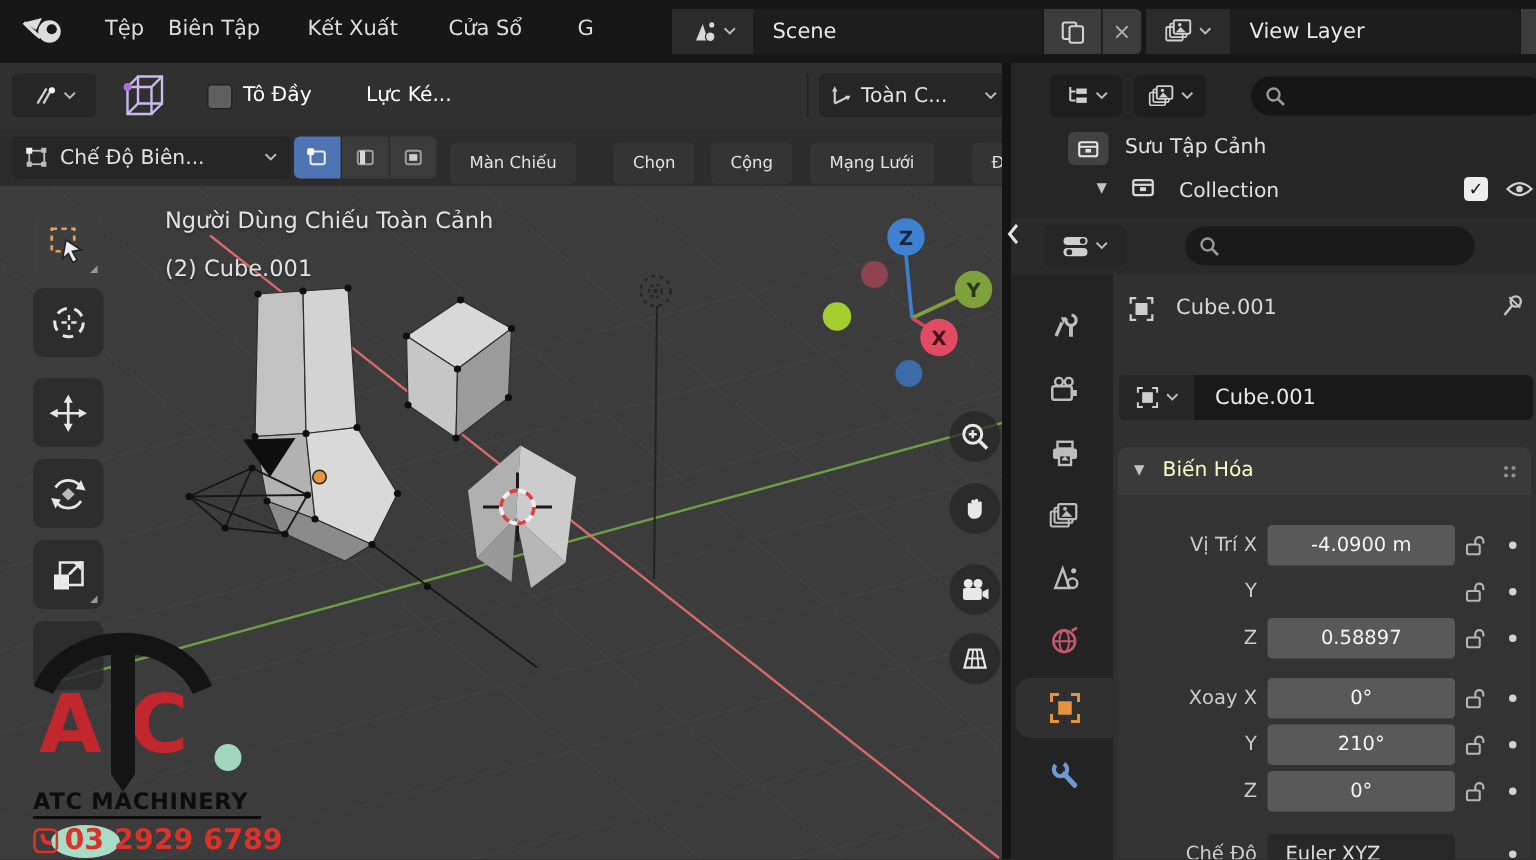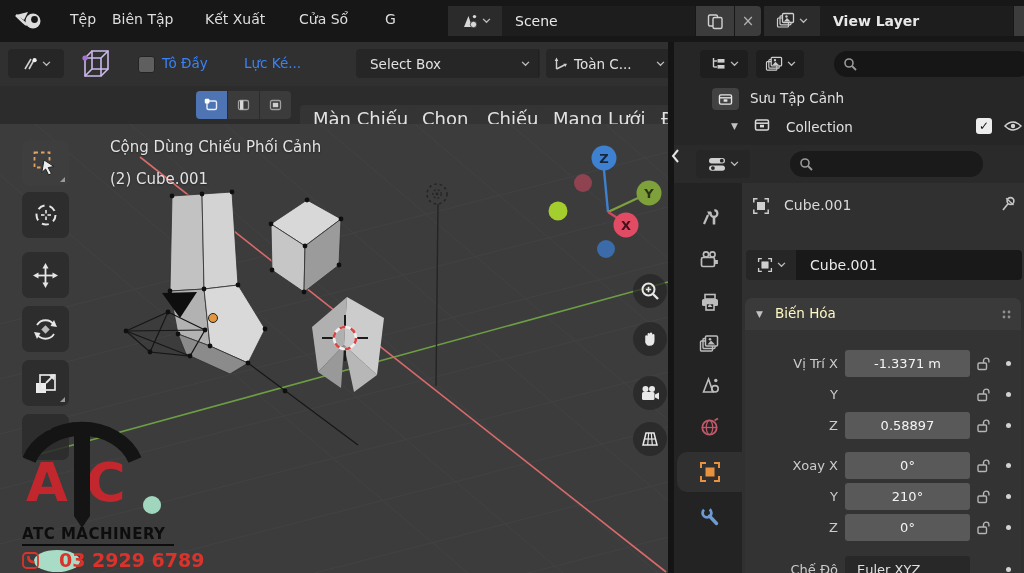--- a/index.html
+++ b/index.html
@@ -17,25 +17,25 @@
   .menu-item{position:absolute;top:11px;font-size:14px;color:#dedede;cursor:default;}
   .idblock{position:absolute;top:6px;height:30px;display:flex;align-items:stretch;border-radius:4px;overflow:hidden;padding-left:40px;}
   .idicon{background:#2b2b2b;display:flex;align-items:center;justify-content:center;gap:3px;}
   .idfield{background:#1d1d1d;display:flex;align-items:center;padding-left:13px;color:#e8e8e8;font-size:14px;}
   .idbtn{background:#3c3c3c;display:flex;align-items:center;justify-content:center;margin-left:1px;}
   .xbtn{color:#b0b0b0;font-size:15px;}
   
   #toolrow{left:0;top:42px;width:668px;height:44px;background:#303030;}
   .dd{position:absolute;background:#262626;border-radius:4px;height:29px;display:flex;align-items:center;}
   .dd .txt{color:#e2e2e2;font-size:13.5px;}
-  .lbl{position:absolute;color:#3b82f6;font-size:13.5px;}
+  .lbl{position:absolute;color:#ffffff;font-size:13.5px;}
   .vsep{position:absolute;width:1px;background:#212121;}
   
   #vpheader{left:0;top:86px;width:668px;height:38px;background:#2c2c2c;overflow:hidden;}
-  .hmenu{position:absolute;top:19px;height:28px;line-height:28px;background:#343434;border-radius:4px;padding:0 13px;font-size:18px;color:#e2e2e2;}
+  .hmenu{position:absolute;top:9px;height:28px;line-height:28px;background:#343434;border-radius:4px;padding:0 13px;font-size:11px;color:#e2e2e2;}
   .modebtn{width:31px;height:28px;display:flex;align-items:center;justify-content:center;background:#3b3b3b;}
   
   #viewport{left:0;top:124px;width:668px;height:449px;background:#3c3c3d;overflow:hidden;}
   .overlay-txt{position:absolute;color:#e3e3e3;font-size:15px;text-shadow:0 1px 2px rgba(0,0,0,.35);}
   .tbtn{position:absolute;left:22px;width:47px;height:46px;background:rgba(42,42,42,.85);border-radius:7px;display:flex;align-items:center;justify-content:center;}
   .corner{position:absolute;right:4px;bottom:4px;width:0;height:0;border-left:5px solid transparent;border-bottom:5px solid #9a9a9a;}
   .navbtn{position:absolute;left:633px;width:34px;height:34px;border-radius:50%;background:rgba(38,38,38,.72);display:flex;align-items:center;justify-content:center;}
   
   #divider{left:668px;top:42px;width:6px;height:531px;background:#141414;}
   #outliner{left:674px;top:42px;width:350px;height:103px;background:#262626;}
@@ -53,21 +53,21 @@
   .tlabel{position:absolute;left:0;top:0;width:93px;text-align:right;line-height:27px;font-size:13px;color:#cccccc;}
   .tfield{position:absolute;left:100px;top:0;width:125px;height:27px;background:#595959;border-radius:3px;text-align:center;line-height:27px;font-size:13px;color:#f4f4f4;}
   .tdrop{position:absolute;left:100px;top:0;width:125px;height:27px;background:#282828;border-radius:3px;line-height:27px;font-size:13px;color:#e0e0e0;padding-left:0;display:flex;align-items:center;}
   .lockwrap{position:absolute;left:231px;top:6px;}
   .keydot{position:absolute;left:261px;top:11px;width:5px;height:5px;border-radius:50%;background:#d2d2d2;}
   .disc{font-size:9px;color:#c2c2c2;}
   
   #watermark{left:20px;top:392px;width:175px;height:181px;z-index:40;}
   #wm-brand{position:absolute;left:2px;top:133px;font-size:15px;font-weight:bold;color:#0d0d0d;letter-spacing:.5px;white-space:nowrap;}
   #wm-underline{position:absolute;left:2px;top:152px;width:152px;height:2px;background:#0d0d0d;}
-  #wm-phone{position:absolute;left:2px;top:157px;display:flex;align-items:center;gap:20px;font-size:19px;font-weight:bold;color:#da332c;white-space:nowrap;}
+  #wm-phone{position:absolute;left:2px;top:157px;display:flex;align-items:center;gap:4px;font-size:19px;font-weight:bold;color:#da332c;white-space:nowrap;}
   svg{display:block;}
 </style>
 </head>
 <body>
 
 <div id="topbar" class="abs">
   <span class="abs" style="left:14px;top:9px;">
     <svg width="30" height="23" viewBox="0 0 30 23">
       <polygon points="2,6 14,3 10,11" fill="#dcdcdc"></polygon>
       <circle cx="19" cy="12" r="7.5" fill="#dcdcdc"></circle>
@@ -122,21 +122,21 @@
           <circle cx="10.5" cy="4.5" r="1.2" fill="#cfcfcf"></circle>
           <polygon points="8,9.5 11,6 14.5,9.5" fill="#cfcfcf"></polygon>
         </svg>
       </span>
       <span>
           <svg width="9" height="6" viewBox="0 0 10 7">
             <polyline points="1,1 5,5 9,1" fill="none" stroke="#bdbdbd" stroke-width="1.5"></polyline>
           </svg>
         </span>
     </div>
-    <div class="idfield" style="width:180px;font-weight:bold;">
+    <div class="idfield" style="width:180px;">
         <span>View Layer</span>
       </div>
     <div class="idbtn" style="width:38px;">
       <span>
         <svg width="18" height="17" viewBox="0 0 18 17">
           <rect x="2.5" y="2" width="9" height="11" rx="1.5" fill="none" stroke="#d2d2d2" stroke-width="1.4"></rect>
           <rect x="7" y="4.5" width="9" height="11" rx="1.5" fill="#3c3c3c" stroke="#d2d2d2" stroke-width="1.4"></rect>
         </svg>
       </span>
     </div>
@@ -172,28 +172,20 @@
       <line x1="9" y1="30" x2="16" y2="23" stroke="#cdb9ec" stroke-width="1.6"></line>
       <circle cx="9" cy="12" r="2.6" fill="#a674d8"></circle>
     </svg>
   </span>
 
   <span class="abs" style="left:138px;top:14px;width:15px;height:15px;background:#5f5f5f;border:1px solid #242424;border-radius:3px;"></span>
   <span class="lbl" style="left:162px;top:13px;">Tô Đầy</span>
 
   <span class="lbl" style="left:244px;top:13px;">Lực Ké...</span>
 
-  <div class="dd" style="left:356px;top:7px;width:170px;padding-left:14px;">
-    <span class="txt">Select Box</span>
-    <span style="position:absolute;right:10px;">
-        <svg width="9" height="6" viewBox="0 0 10 7">
-          <polyline points="1,1 5,5 9,1" fill="none" stroke="#bdbdbd" stroke-width="1.5"></polyline>
-        </svg>
-      </span>
-  </div>
 
   <div class="vsep" style="left:538px;top:7px;height:29px;"></div>
 
   <div class="dd" style="left:546px;top:7px;width:120px;padding-left:7px;gap:5px;">
     <span>
       <svg width="16" height="16" viewBox="0 0 16 16">
         <line x1="3.5" y1="13" x2="3.5" y2="4" stroke="#d0d0d0" stroke-width="1.4"></line>
         <polygon points="3.5,1.5 1.7,5 5.3,5" fill="#d0d0d0"></polygon>
         <line x1="3.5" y1="13" x2="11.5" y2="9" stroke="#d0d0d0" stroke-width="1.4"></line>
         <polygon points="14,7.8 10.3,7.8 12.3,11" fill="#d0d0d0"></polygon>
@@ -202,20 +194,37 @@
     <span class="txt">Toàn C...</span>
     <span style="position:absolute;right:8px;">
         <svg width="9" height="6" viewBox="0 0 10 7">
           <polyline points="1,1 5,5 9,1" fill="none" stroke="#bdbdbd" stroke-width="1.5"></polyline>
         </svg>
       </span>
   </div>
 </div>
 
 <div id="vpheader" class="abs">
+  <div class="dd" style="left:8px;top:5px;width:178px;height:28px;padding-left:8px;gap:7px;">
+    <span>
+      <svg width="17" height="16" viewBox="0 0 17 16">
+        <rect x="3.5" y="3.5" width="10" height="9" fill="none" stroke="#bdbdbd" stroke-width="1.2"></rect>
+        <rect x="1.5" y="1.5" width="4" y2="4" height="4" fill="#f2f2f2"></rect>
+        <rect x="11.5" y="1.5" width="3.4" height="3.4" fill="#bdbdbd"></rect>
+        <rect x="1.8" y="10.8" width="3.4" height="3.4" fill="#bdbdbd"></rect>
+        <rect x="11.5" y="10.8" width="3.4" height="3.4" fill="#bdbdbd"></rect>
+      </svg>
+    </span>
+    <span class="txt">Chế Độ Biên...</span>
+    <span style="position:absolute;right:9px;">
+        <svg width="9" height="6" viewBox="0 0 10 7">
+          <polyline points="1,1 5,5 9,1" fill="none" stroke="#bdbdbd" stroke-width="1.5"></polyline>
+        </svg>
+      </span>
+  </div>
 
   <div class="abs flex" style="left:196px;top:5px;gap:1px;">
     <div class="modebtn" style="background:#4f74b3;border-radius:4px 0 0 4px;">
       <span>
         <svg width="15" height="14" viewBox="0 0 15 14">
           <rect x="3" y="3" width="9.5" height="8.5" rx="1.5" fill="none" stroke="#e8eef8" stroke-width="1.4"></rect>
           <rect x="0.8" y="0.8" width="4.6" height="4.6" rx="1" fill="#ffffff"></rect>
         </svg>
       </span>
     </div>
@@ -232,21 +241,21 @@
         <svg width="15" height="14" viewBox="0 0 15 14">
           <rect x="2.5" y="2.5" width="10" height="9" rx="1.5" fill="none" stroke="#9f9f9f" stroke-width="1.3"></rect>
           <rect x="4.8" y="4.8" width="5.4" height="4.4" fill="#cfcfcf"></rect>
         </svg>
       </span>
     </div>
   </div>
 
   <span class="hmenu" style="left:300px;">Màn Chiếu</span>
   <span class="hmenu" style="left:409px;">Chọn</span>
-  <span class="hmenu" style="left:474px;">Chiếu</span>
+  <span class="hmenu" style="left:474px;">Cộng</span>
   <span class="hmenu" style="left:540px;">Mạng Lưới</span>
   <span class="hmenu" style="left:648px;">Đi</span>
 </div>
 
 <div id="viewport" class="abs">
   <svg width="668" height="449" viewBox="0 0 668 449">
     <rect x="0" y="0" width="668" height="449" fill="#3c3c3d"></rect>
     <g stroke="#47474a" stroke-width="1" opacity="0.55">
       <line x1="0" y1="200" x2="668" y2="28"></line>
         <line x1="0" y1="255" x2="668" y2="83"></line>
@@ -338,21 +347,21 @@
       <line x1="322" y1="214" x2="334" y2="214" stroke="#1b1b1b" stroke-width="2"></line>
       <line x1="356" y1="214" x2="368" y2="214" stroke="#1b1b1b" stroke-width="2"></line>
       <circle cx="345" cy="214" r="11" fill="none" stroke="#f0f0f0" stroke-width="2.6"></circle>
       <circle cx="345" cy="214" r="11" fill="none" stroke="#d84444" stroke-width="2.6" stroke-dasharray="5.75 5.75"></circle>
     </g>
 
     <circle cx="152" cy="381" r="9" fill="#9fd6bd"></circle>
     <ellipse cx="57" cy="437" rx="23" ry="11" fill="#a8dcc6"></ellipse>
   </svg>
 
-  <div class="overlay-txt" style="left:110px;top:14px;">Cộng Dùng Chiếu Phối Cảnh</div>
+  <div class="overlay-txt" style="left:110px;top:14px;">Người Dùng Chiếu Toàn Cảnh</div>
   <div class="overlay-txt" style="left:110px;top:46px;">(2) Cube.001</div>
 
   <div class="tbtn" style="top:16px;background:#3e3e3e;">
     <span>
       <svg width="27" height="27" viewBox="0 0 27 27">
         <rect x="2.5" y="2.5" width="15" height="15" fill="none" stroke="#e2a25f" stroke-width="1.8" stroke-dasharray="3.5 3"></rect>
         <polygon points="12,10 22,16.5 16.2,17.6 19.4,23.5 16.6,25 13.6,19 9.8,22.6" fill="#ececec" stroke="#222" stroke-width="1"></polygon>
       </svg>
     </span>
     <span class="corner"></span>
@@ -703,21 +712,21 @@
               <circle cx="8" cy="3" r="1.4" fill="#909090"></circle>
             <circle cx="3" cy="8" r="1.4" fill="#909090"></circle>
               <circle cx="8" cy="8" r="1.4" fill="#909090"></circle>
           </svg>
         </span>
       </div>
       <div class="abs" style="left:0;top:32px;width:276px;height:243px;">
 
         <div class="trow" style="top:20px;">
           <span class="tlabel">Vị Trí X</span>
-          <span class="tfield">-1.3371 m</span>
+          <span class="tfield">-4.0900 m</span>
           <span class="lockwrap">
             <svg width="16" height="15" viewBox="0 0 16 15">
                 <rect x="2" y="7" width="8.5" height="6.5" rx="1.2" fill="none" stroke="#b5b5b5" stroke-width="1.4"></rect>
                 <path d="M7.5,7 V4.8 a2.7,2.7 0 0 1 5.4,0 V6.4" fill="none" stroke="#b5b5b5" stroke-width="1.4"></path>
               </svg>
           </span>
           <span class="keydot"></span>
         </div>
         <div class="trow" style="top:51px;">
           <span class="tlabel">Y</span>

